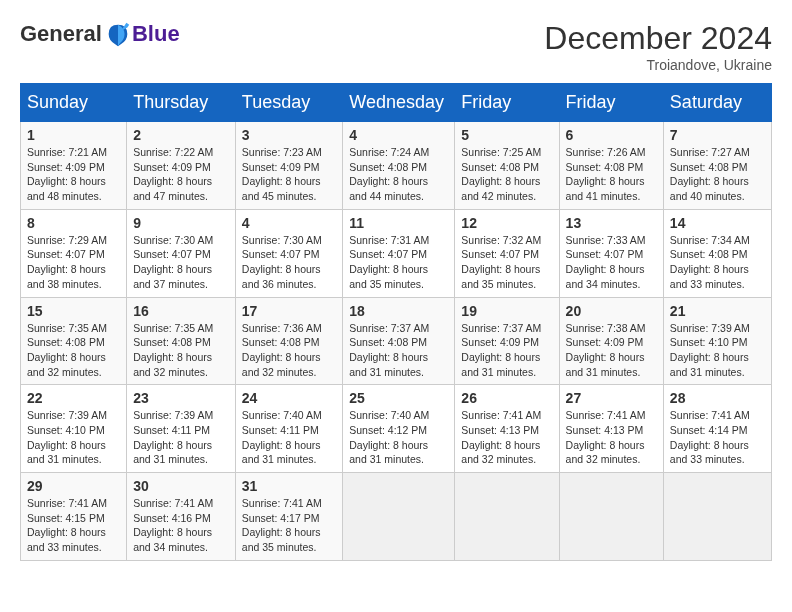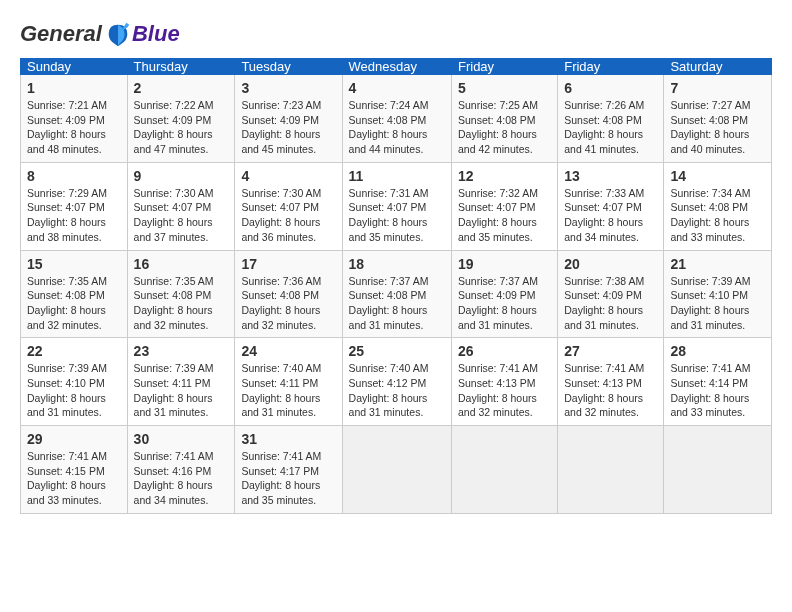--- a/index.html
+++ b/index.html
@@ -13,21 +13,20 @@
     .header {
       display: flex;
       justify-content: space-between;
       align-items: flex-start;
       margin-bottom: 10px;
     }
     .logo {
       display: flex;
       flex-direction: column;
       align-items: flex-end;
-      font-style: italic;
     }
     .logo-text {
       display: flex;
       align-items: center;
       font-size: 22px;
       font-weight: bold;
       color: #333;
     }
     .logo-general { color: #333; font-weight: bold; }
     .logo-blue { color: #4c1d95; font-weight: bold; }
@@ -49,23 +48,23 @@
       color: #555;
     }
     .calendar {
       width: 100%;
       border-collapse: collapse;
       font-size: 11px;
     }
     .calendar thead th {
       background: #1565C0;
       color: #fff;
-      padding: 0 6px;
+      padding: 8px 6px;
       text-align: left;
-      font-size: 13px;
+      font-size: 18px;
       font-weight: normal;
       border: 1px solid #1565C0;
     }
     .calendar tbody td {
       border: 1px solid #ccc;
       vertical-align: top;
       padding: 5px 6px;
       width: 113px;
       min-height: 80px;
       background: #fff;
@@ -100,20 +99,24 @@
     <div class="logo-text">
       <span class="logo-general">General</span>
       <svg class="logo-icon" viewBox="0 0 30 30">
         <path d="M15 5 Q25 5 25 15 Q25 22 18 26 L15 28 L12 26 Q5 22 5 15 Q5 5 15 5Z" fill="#1565C0"></path>
         <path d="M15 5 Q22 8 22 15 Q22 21 17 25 L15 28 L15 5Z" fill="#42A5F5"></path>
         <path d="M18 12 L25 8 L27 5 L24 3 Z" fill="#42A5F5"></path>
       </svg>
       <span class="logo-blue">Blue</span>
     </div>
   </div>
+  <div class="title-block">
+    <div class="month-title">December 2024</div>
+    <div class="location">Troiandove, Ukraine</div>
+  </div>
 </div>
 
 <table class="calendar">
   <thead>
     <tr>
     <th>Sunday</th>
         <th>Thursday</th>
         <th>Tuesday</th>
         <th>Wednesday</th>
         <th>Friday</th>

